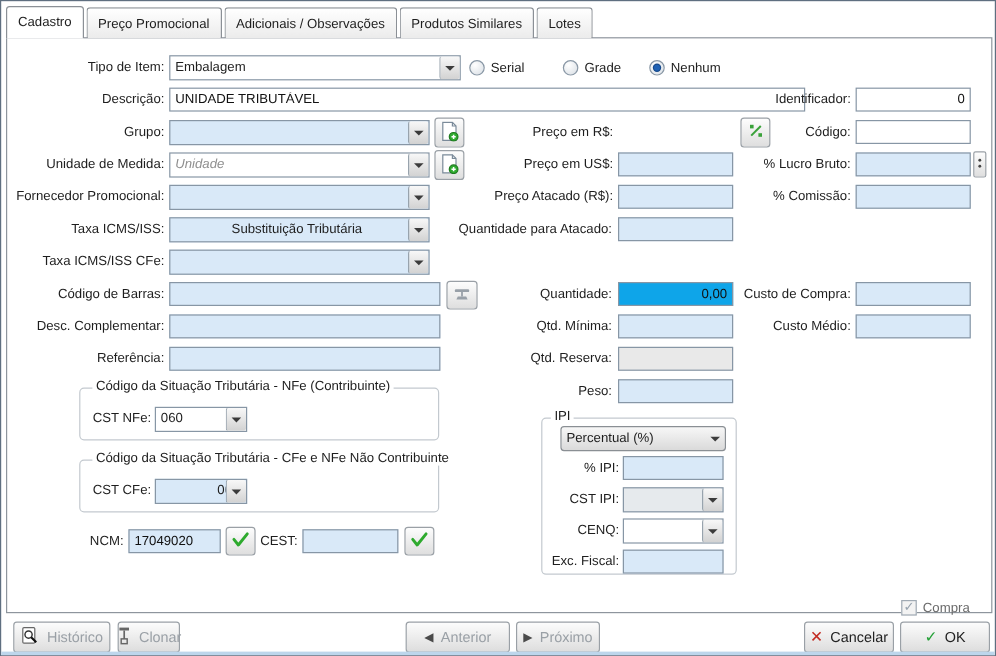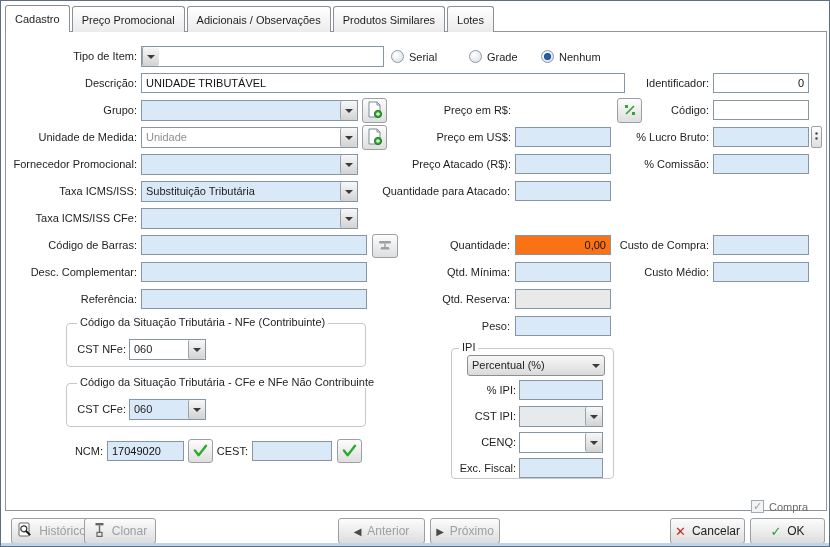--- a/index.html
+++ b/index.html
@@ -20,31 +20,31 @@
   .panel { position:absolute; left:4px; top:30px; width:822px; height:480px;
            border:1px solid #8e959d; background:#fff; }
 
   
   .lbl { position:absolute; height:15px; line-height:15px; text-align:right; white-space:nowrap; }
 
   
   .inp { position:absolute; height:20px; border:1px solid #8796a5; background:#fff;
          font:11px "Liberation Sans","DejaVu Sans",sans-serif; padding:0 4px; color:#111; }
   .inp.blue { background:#d9e9f8; }
-  .inp.bluegrey { background:#f97316;padding-left:22px; }
+  .inp.bluegrey { background:#0ea5e9;padding-left:22px; }
   .inp.grey { background:#e9e9e9; }
   .inp.right { text-align:right; }
 
   
   .combo { position:absolute; height:21px; border:1px solid #8796a5; background:#fff;
            display:flex; align-items:stretch; }
-  .combo.blue { background:#d9e9f8; }
+  .combo.blue { background:#d9e9f8;padding-left:47px; }
   .combo.greyf { background:#e6eaed; }
   .combo .ctext { flex:1; padding:0 4px; line-height:19px; overflow:hidden; white-space:nowrap; }
-  .combo .ctext.muted { color:#8f8f8f; }
+  .combo .ctext.muted { color:#8f8f8f;font-style:italic; }
   .combo .cbtn { width:17px; border-left:1px solid #98a3ad; border-radius:2px;
                  background:linear-gradient(#f8f8f8,#d2d2d2);
                  display:flex; align-items:center; justify-content:center; }
   .arr { width:0; height:0; border-left:4px solid transparent; border-right:4px solid transparent;
          border-top:4px solid #3b3b3b; }
   .combo.ipi { border-radius:3px; border:1px solid #8a8f94; background:linear-gradient(#f7f7f7,#dadada); }
   .combo.ipi .cbtn { border-left:none; background:none; }
 
   
   .sqbtn { position:absolute; border:1px solid #9aa0a6; border-radius:3px;
@@ -94,39 +94,40 @@
       </div>
     <div class="tab">
         <span>Lotes</span>
       </div>
   </div>
 
   <div class="panel"></div>
 
   <div class="lbl" style="left:8px;top:48px;width:128px">Tipo de Item:</div>
   <div class="combo" style="left:140px;top:45px;width:243px">
+    <span class="ctext">Embalagem</span>
     <span class="cbtn">
         <span class="arr"></span>
       </span>
   </div>
   <div class="radio-wrap" style="left:390px;top:48px">
     <span class="radio"></span>
     <span>Serial</span>
   </div>
   <div class="radio-wrap" style="left:468px;top:48px">
     <span class="radio"></span>
     <span>Grade</span>
   </div>
   <div class="radio-wrap" style="left:540px;top:48px">
     <span class="radio sel"></span>
     <span>Nenhum</span>
   </div>
 
   <div class="lbl" style="left:8px;top:75px;width:128px">Descrição:</div>
-  <input class="inp" style="left: 140px; top: 72px; width: 484px;" value="UNIDADE TRIBUTÁVEL">
+  <input class="inp" style="left: 140px; top: 72px; width: 530px;" value="UNIDADE TRIBUTÁVEL">
   <div class="lbl" style="left:590px;top:75px;width:118px">Identificador:</div>
   <input class="inp right" style="left: 712px; top: 72px; width: 96px;" value="0">
 
   <div class="lbl" style="left:8px;top:102px;width:128px">Grupo:</div>
   <div class="combo blue" style="left:140px;top:99px;width:217px">
     <span class="ctext"></span>
     <span class="cbtn">
         <span class="arr"></span>
       </span>
   </div>
@@ -300,21 +301,21 @@
   <div class="lbl" style="left:768px;top:499px;width:40px;text-align:left;color:#6a6a6a">Compra</div>
 
   <button class="fbtn disabled" style="left:10px;width:81px">
     <span><svg width="16" height="16" viewBox="0 0 16 16">
           <rect x="2" y="1" width="10" height="13" rx="1" fill="#fff" stroke="#666"></rect>
           <circle cx="6.8" cy="6.8" r="3" fill="none" stroke="#333" stroke-width="1.2"></circle>
           <path d="M9 9l4.2 4.2" stroke="#111" stroke-width="1.8"></path>
         </svg></span>
     <span>Histórico</span>
   </button>
-  <button class="fbtn disabled" style="left:83px;width:72px">
+  <button class="fbtn disabled" style="left:97px;width:52px">
     <span><svg width="13" height="16" viewBox="0 0 13 16">
           <rect x="2.5" y="1" width="8" height="2.4" fill="#666"></rect>
           <path d="M6.5 3.4v7" stroke="#666" stroke-width="1.4"></path>
           <rect x="4" y="10.4" width="5" height="4" fill="none" stroke="#666" stroke-width="1.2"></rect>
         </svg></span>
     <span>Clonar</span>
   </button>
   <button class="fbtn disabled" style="left:337px;width:87px">
     <span class="arrow-glyph">◀</span>
     <span>Anterior</span>

